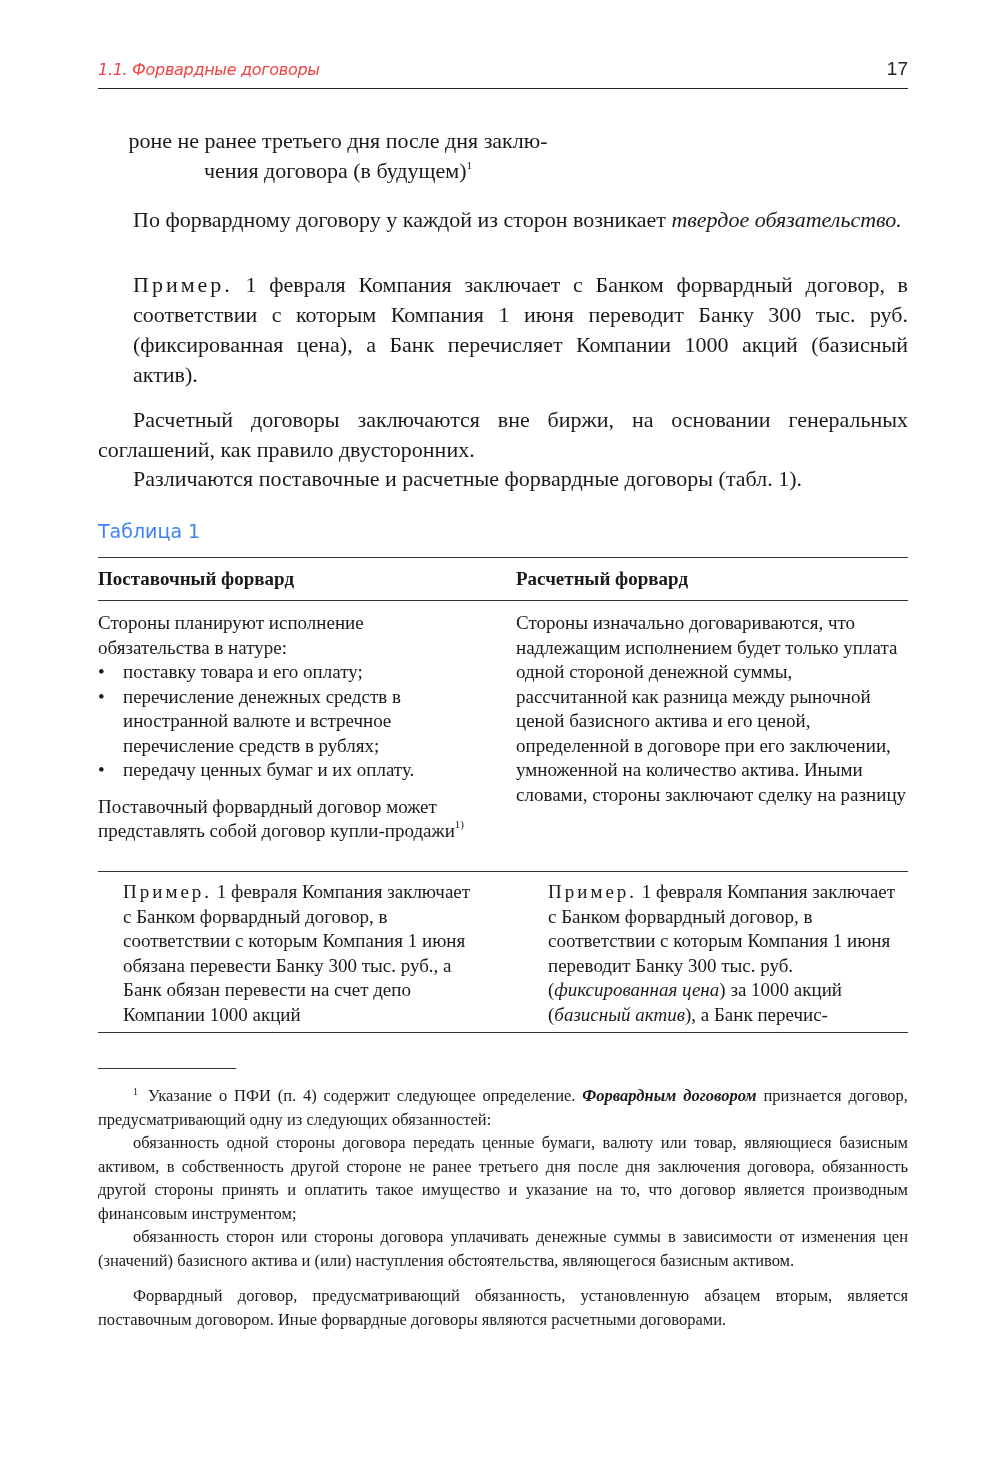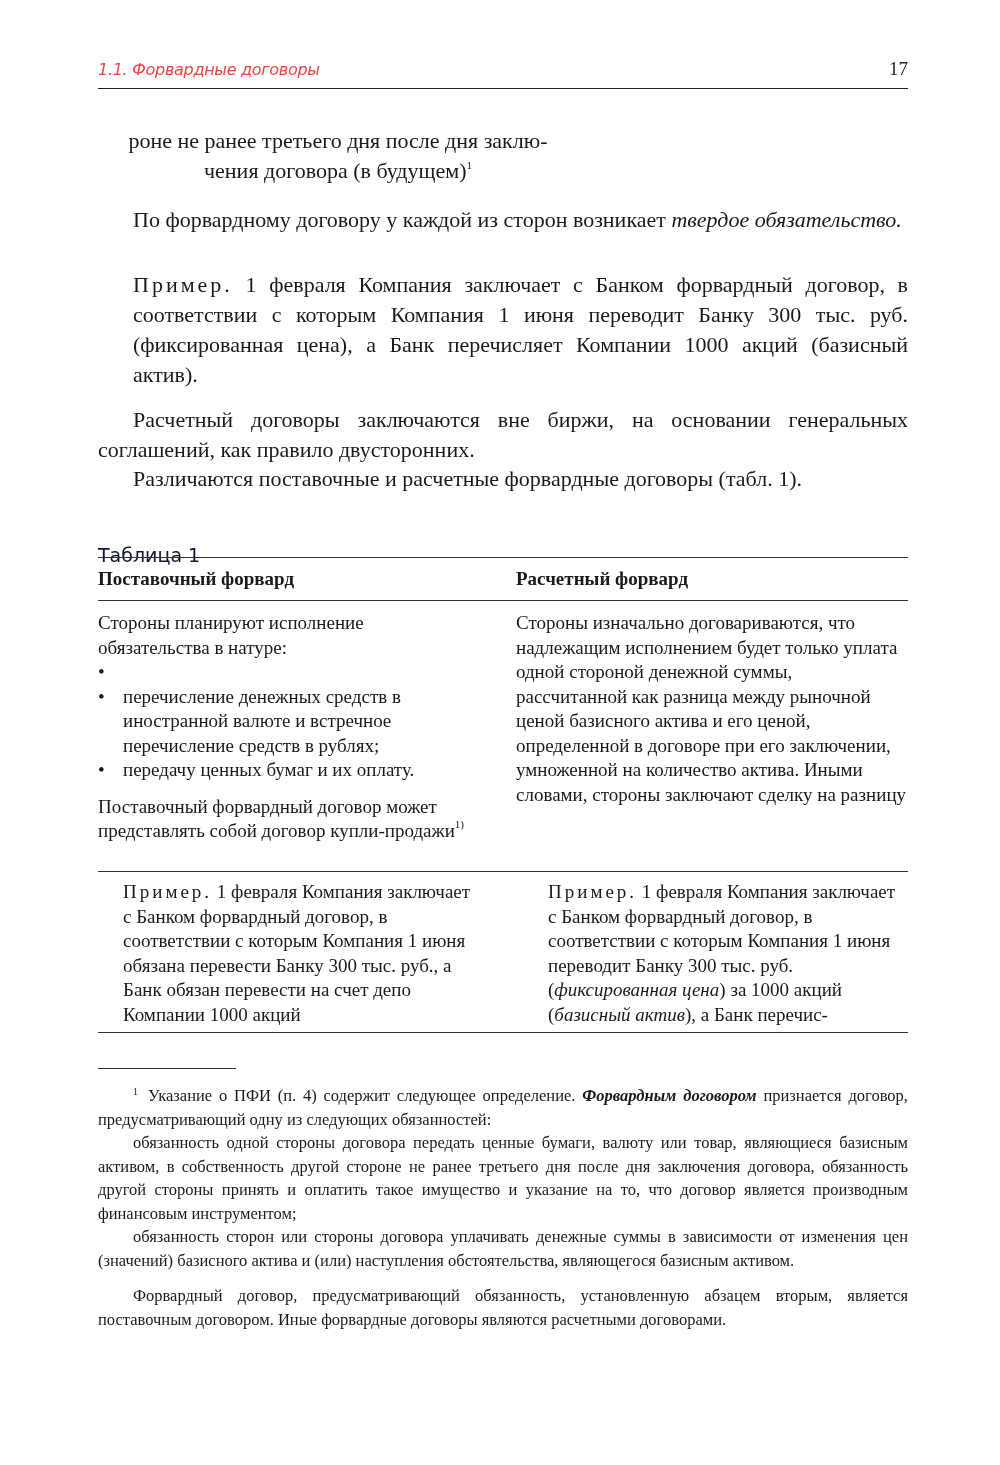--- a/index.html
+++ b/index.html
@@ -1,30 +1,30 @@
 <!DOCTYPE html>
 <html><head>
 <meta charset="utf-8">
 <style>
   html, body { margin: 0; padding: 0; background: #ffffff; }
   body { width: 1000px; height: 1465px; position: relative; overflow: hidden; color: #1a1a1a; }
   .page { position: absolute; left: 98px; top: 0; width: 810px; }
   .running-head { position: absolute; left: 0; top: 58px; width: 810px; height: 30px; border-bottom: 1.5px solid #222; }
   .rh-title { position: absolute; left: 0; top: 2px; font-family: "DejaVu Sans", sans-serif; font-style: italic; font-size: 16px; color: #ef4444; letter-spacing: -0.3px; }
-  .rh-page { position: absolute; right: 0; top: 0; font-family: Liberation Serif, serif; font-size: 19px; color: #222; }
+  .rh-page { position: absolute; right: 0; top: 0; font-family: Liberation Sans, sans-serif; font-size: 19px; color: #222; }
   .body-text { font-family: "Liberation Serif", serif; font-size: 22px; line-height: 30px; text-align: justify; margin: 0; }
   .indent { text-indent: 35px; }
   sup { font-size: 11px; vertical-align: 9px; line-height: 0; }
   .spaced { letter-spacing: 3px; }
   .p1 { position: absolute; left: 0; top: 126px; width: 480px; text-align: center; }
   .p2 { position: absolute; left: 0; top: 205px; width: 810px; }
   .p3 { position: absolute; left: 35px; top: 270px; width: 775px; }
   .p4 { position: absolute; left: 0; top: 405px; width: 810px; }
   .p5 { position: absolute; left: 0; top: 464px; width: 810px; }
-  .table-caption { position: absolute; left: 0; top: 544px; font-family: "DejaVu Sans", sans-serif; font-size: 19px; color: #0f172a; }
+  .table-caption { position: absolute; left: 0; top: 520px; font-family: "DejaVu Sans", sans-serif; font-size: 19px; color: #3b82f6; }
   .tbl { position: absolute; left: 0; top: 557px; width: 810px; border-top: 1.5px solid #333; }
   .tbl-head { height: 42px; border-bottom: 1.5px solid #333; position: relative; }
   .th { position: absolute; top: 10px; font-family: "Liberation Serif", serif; font-weight: bold; font-size: 19px; text-align: center; }
   .th.left { left: 0; } .th.right { left: 418px; }
   .tbl-row1 { position: relative; height: 270px; border-bottom: 1.5px solid #333; }
   .tbl-row2 { position: relative; height: 160px; border-bottom: 1.5px solid #333; }
   .cell { position: absolute; font-family: "Liberation Serif", serif; font-size: 19px; line-height: 24.5px; }
   .c1 { left: 0; top: 10px; width: 380px; }
   .c2 { left: 418px; top: 10px; width: 392px; }
   .c3 { left: 25px; top: 8px; width: 360px; }
@@ -65,20 +65,21 @@
     <div class="tbl-head">
       <span class="th left">Поставочный форвард</span>
       <span class="th right">Расчетный форвард</span>
     </div>
 
     <div class="tbl-row1">
       <div class="cell c1">
         <p>Стороны планируют исполнение обязательства в натуре:</p>
         <div class="bul">
             <span class="dot">•</span>
+            <span>поставку товара и его оплату;</span>
           </div>
         <div class="bul">
             <span class="dot">•</span>
             <span>перечисление денежных средств в иностранной валюте и встречное перечисление средств в рублях;</span>
           </div>
         <div class="bul">
             <span class="dot">•</span>
             <span>передачу ценных бумаг и их оплату.</span>
           </div>
         <p class="gap"><span>Поставочный форвардный договор может представлять собой договор купли-продажи</span><sup>1)</sup></p>

